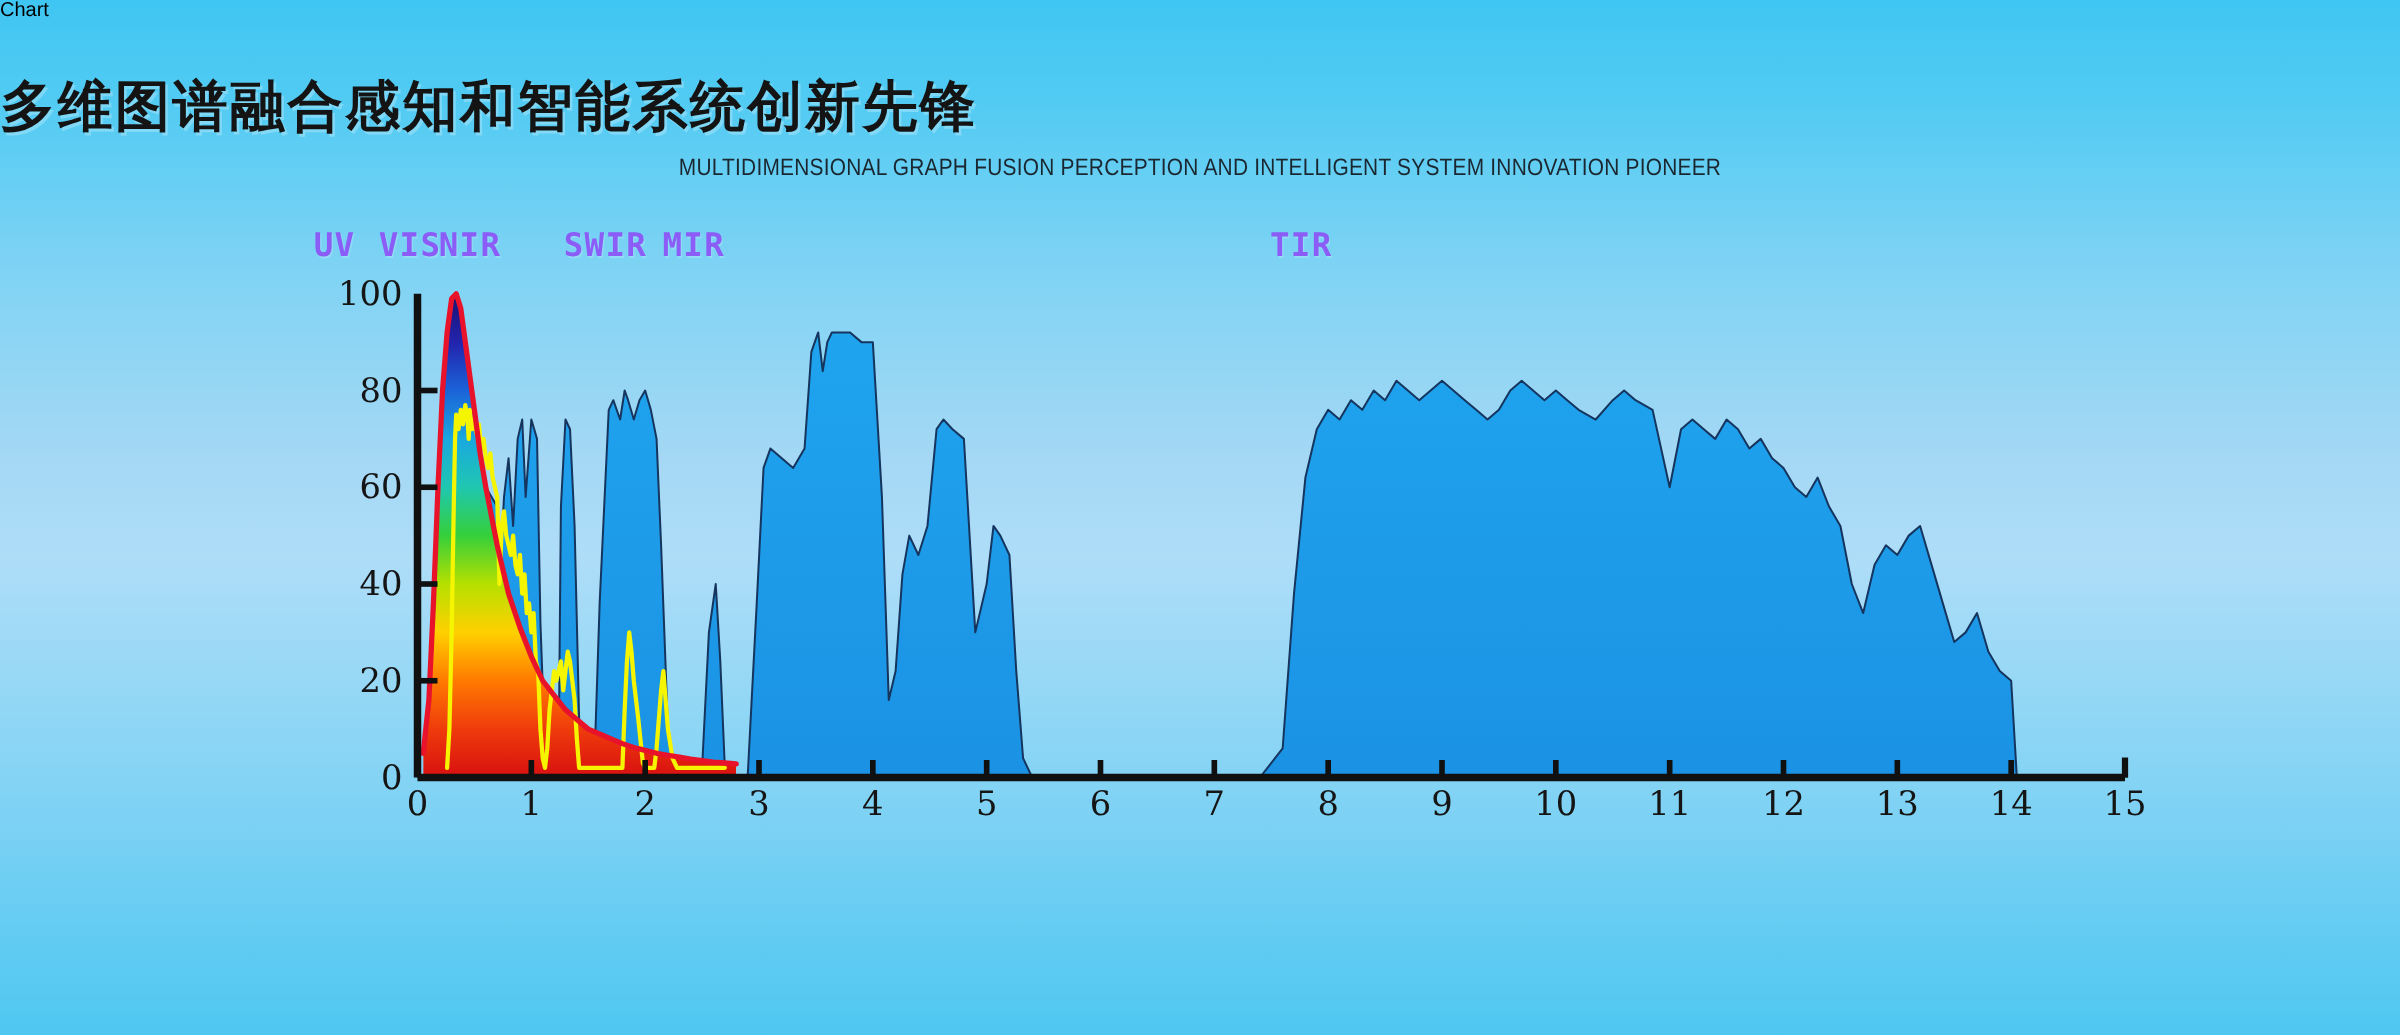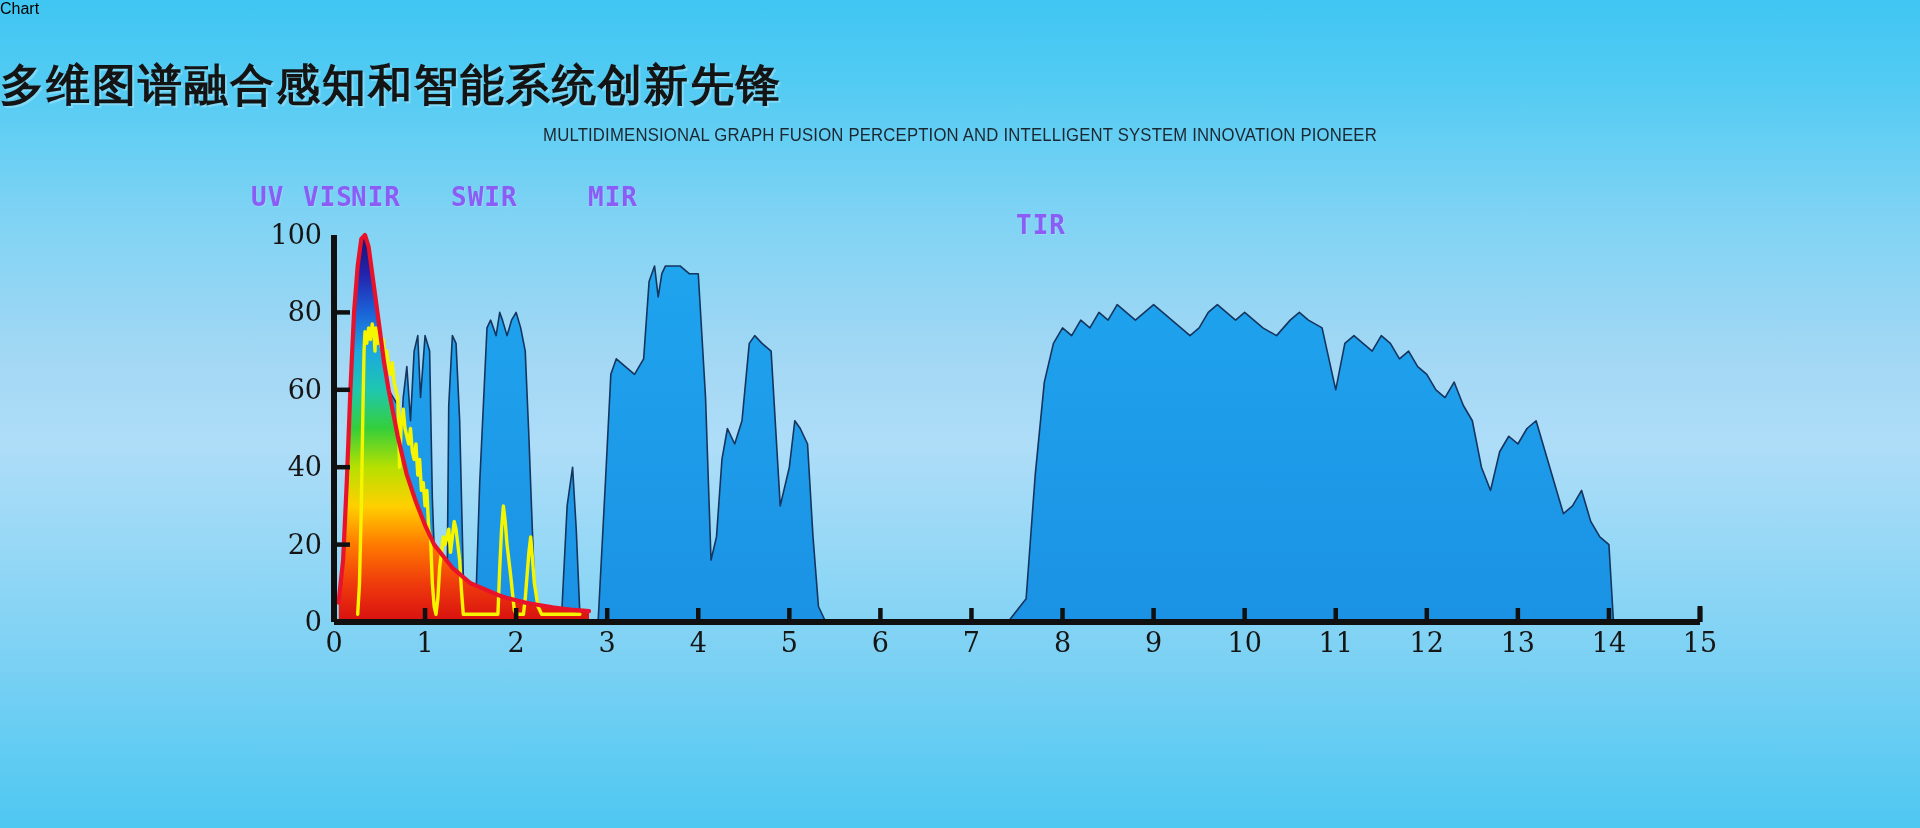--- a/index.html
+++ b/index.html
@@ -70,22 +70,22 @@
 
   <div class="title">多维图谱融合感知和智能系统创新先锋</div>
 
   <div class="subtitle">MULTIDIMENSIONAL GRAPH FUSION PERCEPTION AND INTELLIGENT SYSTEM INNOVATION PIONEER</div>
 
   <div class="bandlabels" id="bandlabels">
       <div class="bandlabel" style="left: 251px;">UV</div>
       <div class="bandlabel" style="left: 303px;">VIS</div>
       <div class="bandlabel" style="left: 351px;">NIR</div>
       <div class="bandlabel" style="left: 419px; margin-left: 32px;">SWIR</div>
-      <div class="bandlabel" style="left: 588px;">MIR</div>
-      <div class="bandlabel" style="left: 1016px; margin-top: 28px;">TIR</div>
+      <div class="bandlabel" style="left: 530px;">MIR</div>
+      <div class="bandlabel" style="left: 1016px;">TIR</div>
     </div>
 
   <svg id="chart" viewBox="0 0 1920 828" preserveAspectRatio="none">
     <defs>
       <linearGradient id="solarRainbow" x1="0" y1="1" x2="0" y2="0">
         <stop offset="0.00" stop-color="#d81010"></stop>
         <stop offset="0.10" stop-color="#ef3b0c"></stop>
         <stop offset="0.20" stop-color="#ff7a00"></stop>
         <stop offset="0.30" stop-color="#ffd000"></stop>
         <stop offset="0.40" stop-color="#b6e000"></stop>

